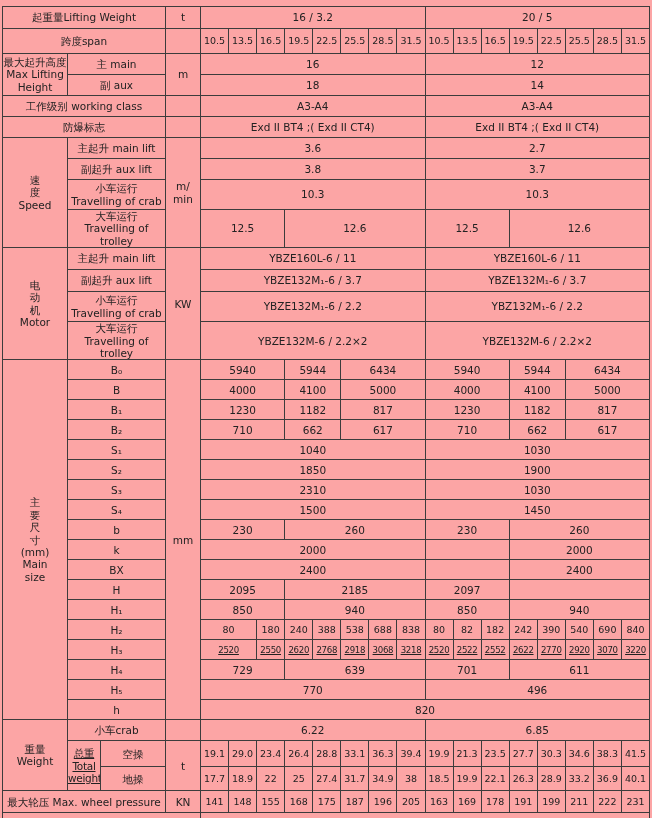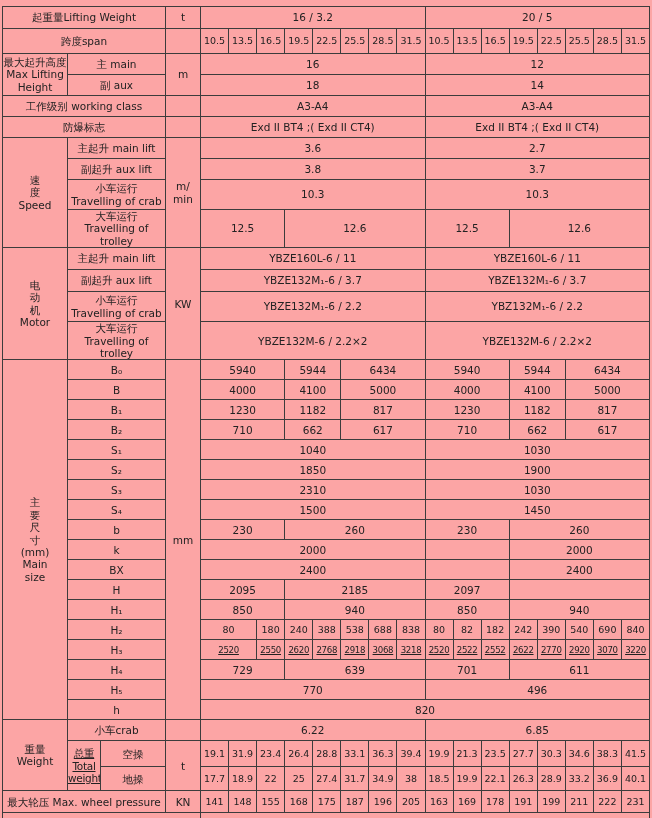--- a/index.html
+++ b/index.html
@@ -317,21 +317,21 @@
           <td colspan="8" class="d">6.22</td>
           <td colspan="8" class="d">6.85</td>
         </tr>
         <tr style="height: 26px; padding-left: 45px;">
           <td rowspan="2" class="lab pre xs">总重
 Total
 weight</td>
           <td class="lab">空操</td>
           <td rowspan="2" class="unit">t</td>
           <td class="d sm">19.1</td>
-          <td class="d sm">31.9</td>
+          <td class="d sm">29.0</td>
           <td class="d sm">23.4</td>
           <td class="d sm">26.4</td>
           <td class="d sm">28.8</td>
           <td class="d sm">33.1</td>
           <td class="d sm">36.3</td>
           <td class="d sm">39.4</td>
           <td class="d sm">19.9</td>
           <td class="d sm">21.3</td>
           <td class="d sm">23.5</td>
           <td class="d sm">27.7</td>

